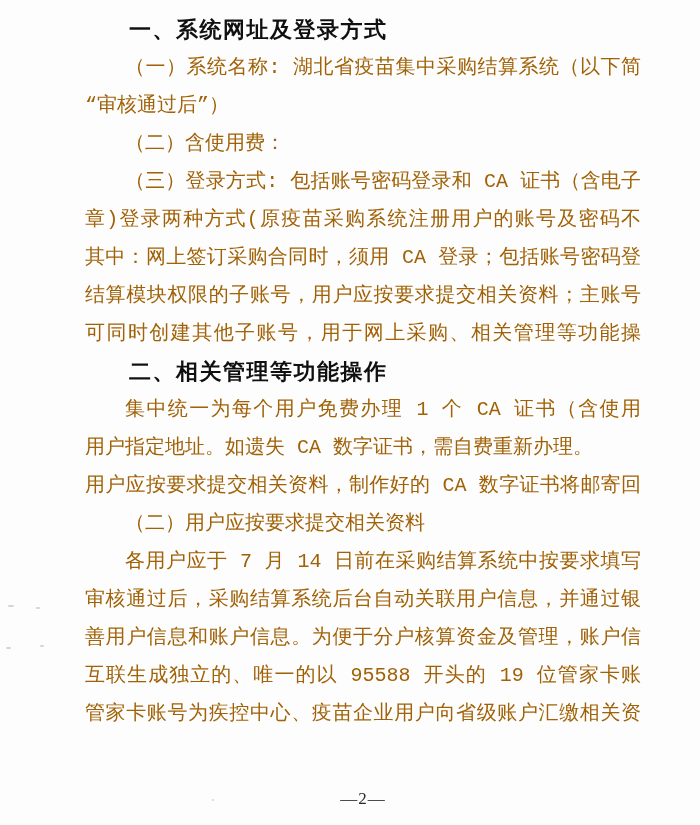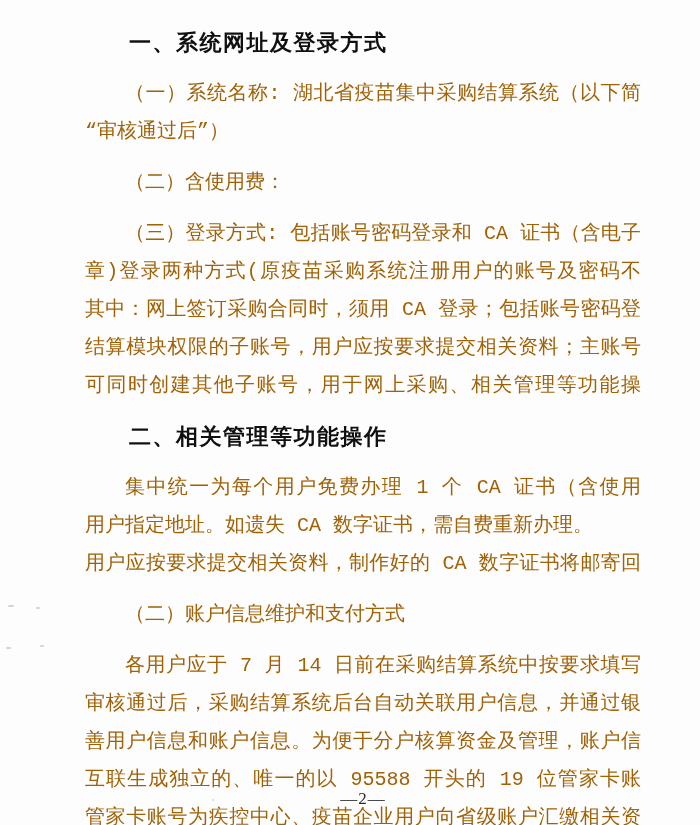--- a/index.html
+++ b/index.html
@@ -29,21 +29,20 @@
     white-space: pre-wrap;
     overflow: hidden;
   }
   .line.fill {
     text-align: justify;
     text-align-last: justify;
     -moz-text-align-last: justify;
   }
   .line.indent {
     text-indent: 2em;
-    margin-top: 13px;
   }
   .line.heading {
     font-family: "Liberation Sans", "DejaVu Sans", sans-serif;
     font-weight: bold;
     font-size: 22px;
     letter-spacing: 1.5px;
     color: #101010;
   }
   .pagenum {
     position: absolute;
@@ -80,21 +79,21 @@
     <div class="line indent">（二）含使用费：  https://www.hbyxjzcg.cn:810/</div>
     <div class="line indent fill">（三）登录方式: 包括账号密码登录和 CA 证书（含电子签</div>
     <div class="line fill">章)登录两种方式(原疫苗采购系统注册用户的账号及密码不变)。</div>
     <div class="line fill">其中：网上签订采购合同时，须用 CA 登录；包括账号密码登录和</div>
     <div class="line fill">结算模块权限的子账号，用户应按要求提交相关资料；主账号</div>
     <div class="line fill">可同时创建其他子账号，用于网上采购、相关管理等功能操作。</div>
     <div class="line heading indent">二、相关管理等功能操作</div>
     <div class="line indent fill">集中统一为每个用户免费办理 1 个 CA 证书（含使用费), 各</div>
     <div class="line">用户指定地址。如遗失 CA 数字证书，需自费重新办理。</div>
     <div class="line fill">用户应按要求提交相关资料，制作好的 CA 数字证书将邮寄回各</div>
-    <div class="line indent">（二）账户信息维护和支付方式</div>
+    <div class="line indent">（二）用户应按要求提交相关资料</div>
     <div class="line indent fill">各用户应于 7 月 14 日前在采购结算系统中按要求填写和完</div>
     <div class="line fill">审核通过后，采购结算系统后台自动关联用户信息，并通过银企</div>
     <div class="line fill">善用户信息和账户信息。为便于分户核算资金及管理，账户信息</div>
     <div class="line fill">互联生成独立的、唯一的以 95588 开头的 19 位管家卡账号，此</div>
     <div class="line fill">管家卡账号为疾控中心、疫苗企业用户向省级账户汇缴相关资金</div>
   </div>
 
   <div class="pagenum">—2—</div>
 
   <div class="speck" id="speck-1"></div>

